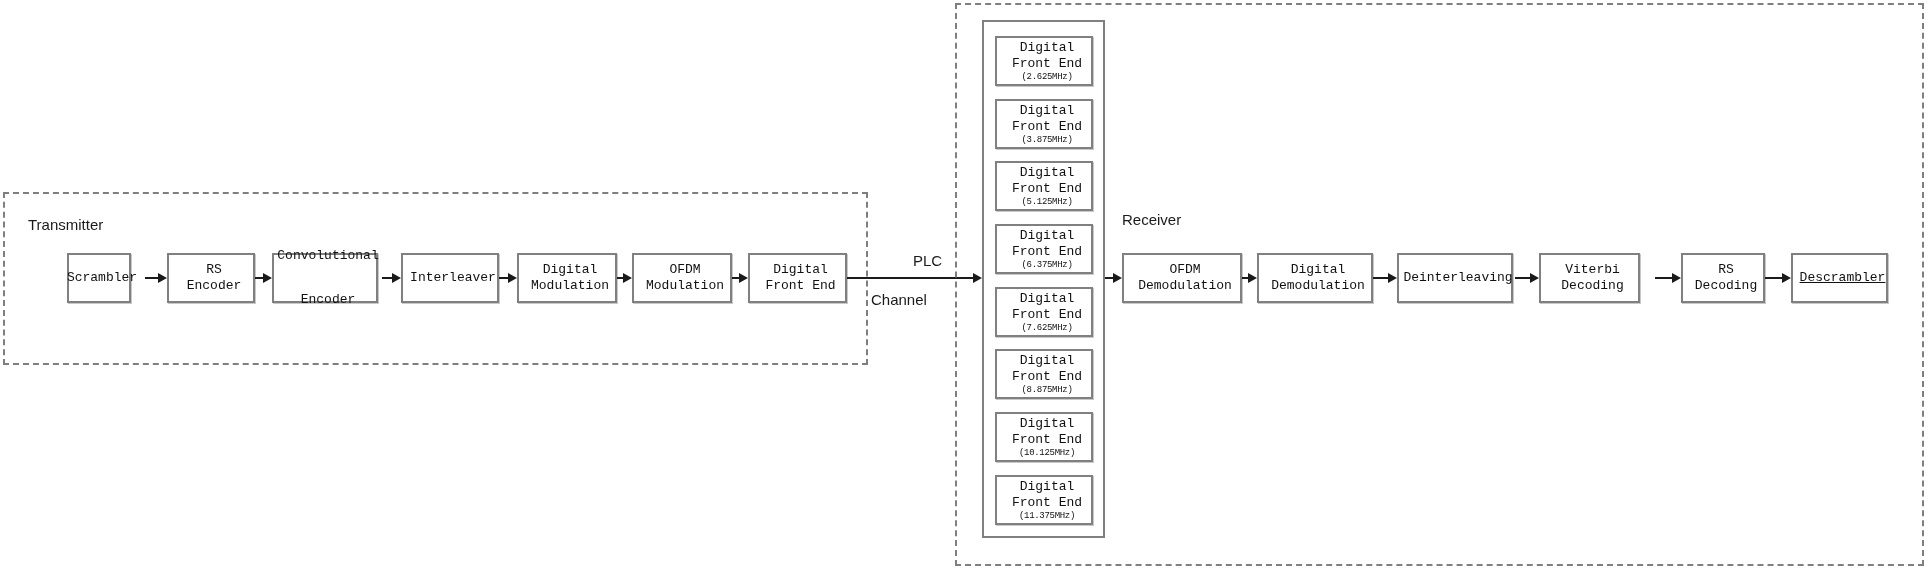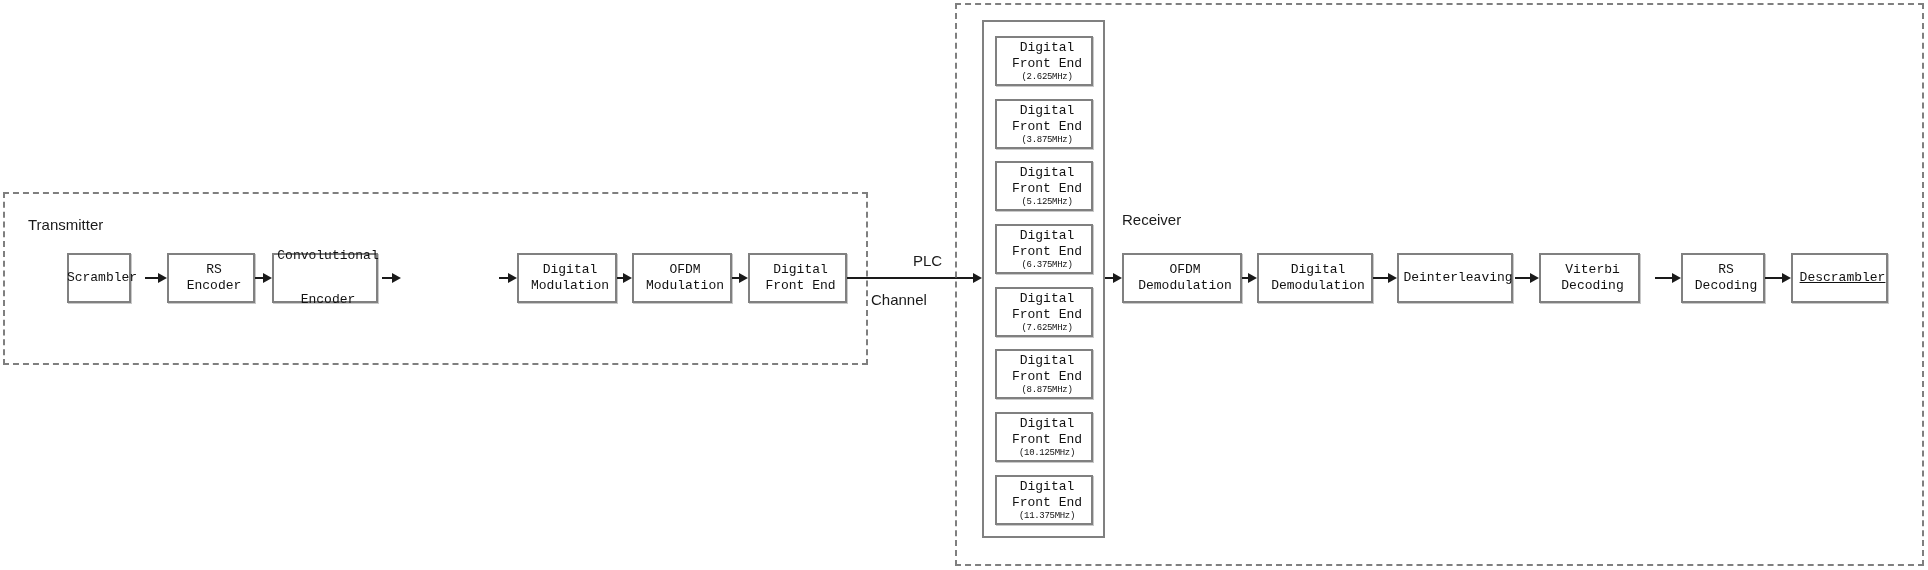--- a/index.html
+++ b/index.html
@@ -87,20 +87,24 @@
     <span></span>
   </div>
   <div class="block" style="left:167px; top:253px; width:88px; height:50px;">
     <span>RS</span>
     <span>Encoder</span>
   </div>
   <div class="block" style="left:272px; top:253px; width:106px; height:50px;gap:28px;">
     <span>Convolutional</span>
     <span>Encoder</span>
   </div>
+  <div class="block" style="left:401px; top:253px; width:98px; height:50px;">
+    <span>Interleaver</span>
+    <span></span>
+  </div>
   <div class="block" style="left:517px; top:253px; width:100px; height:50px;">
     <span>Digital</span>
     <span>Modulation</span>
   </div>
   <div class="block" style="left:632px; top:253px; width:100px; height:50px;">
     <span>OFDM</span>
     <span>Modulation</span>
   </div>
   <div class="block" style="left:748px; top:253px; width:99px; height:50px;">
     <span>Digital</span>

